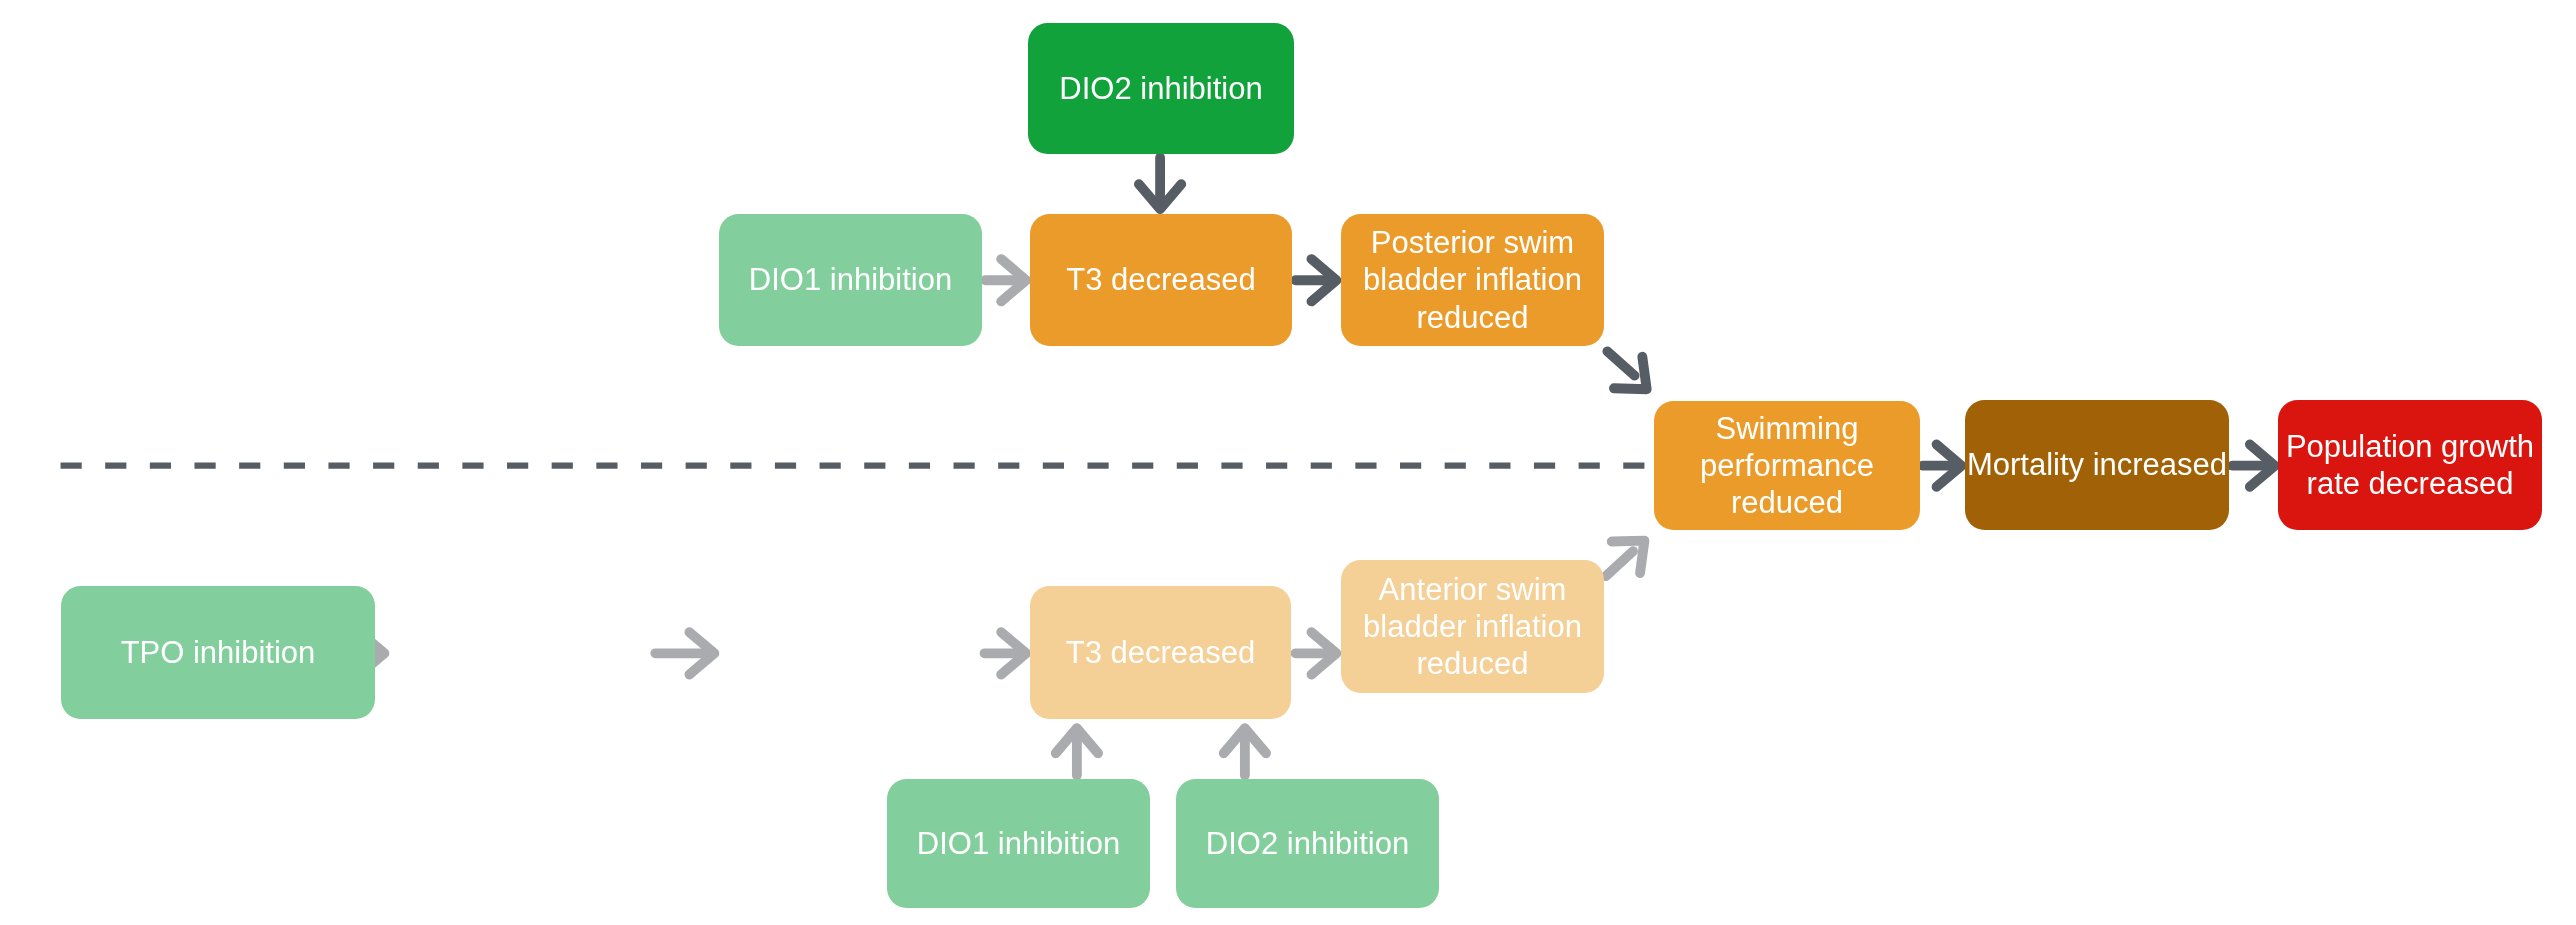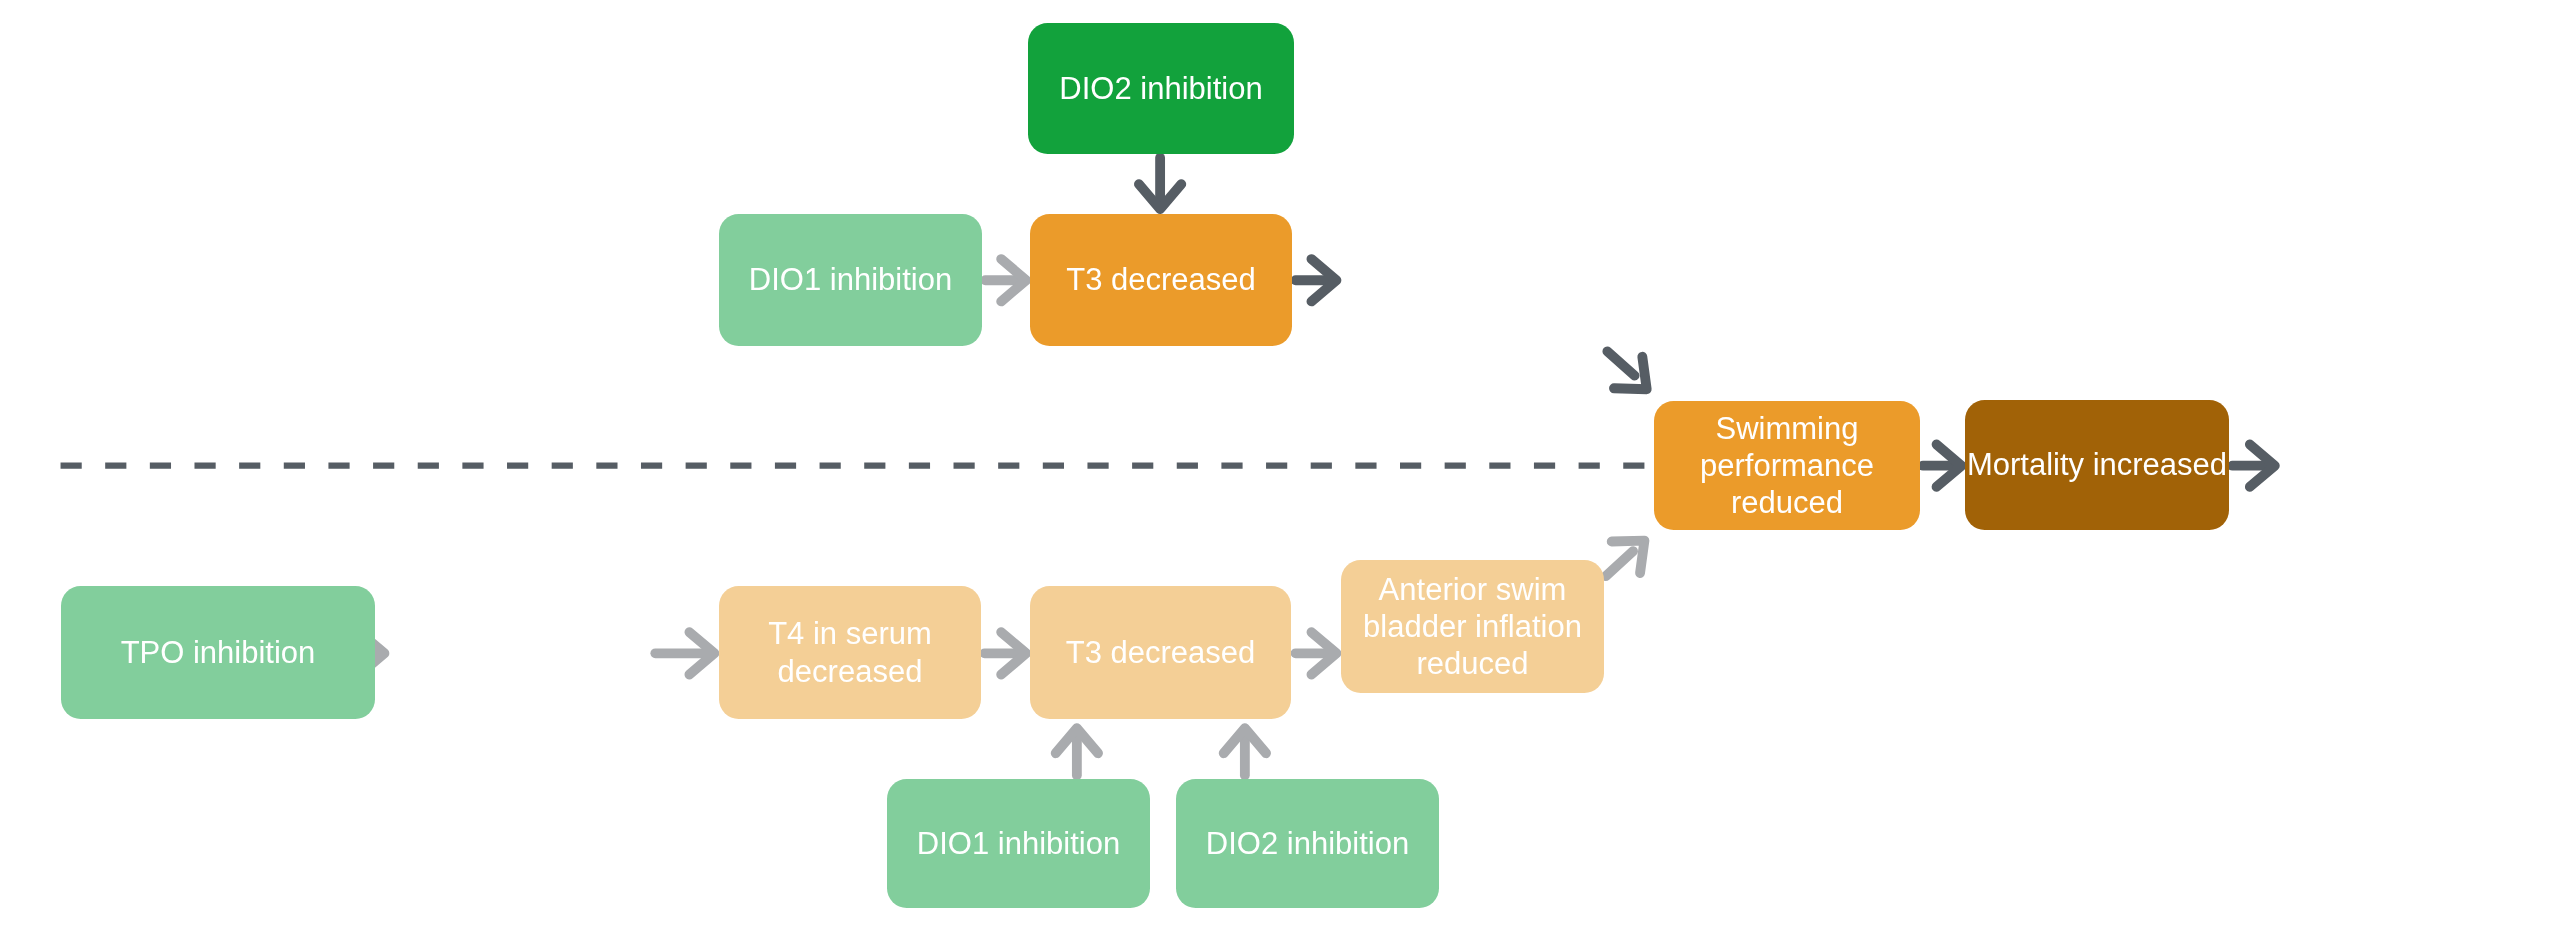--- a/index.html
+++ b/index.html
@@ -109,33 +109,36 @@
 
   <div class="node" style="left: 1028px; top: 23px; width: 266px; height: 131px; background: rgb(18, 162, 60);">
     <span>DIO2 inhibition</span>
   </div>
   <div class="node" style="left: 719px; top: 214px; width: 263px; height: 132px; background: rgb(130, 206, 156);">
     <span>DIO1 inhibition</span>
   </div>
   <div class="node" style="left: 1030px; top: 214px; width: 262px; height: 132px; background: rgb(235, 155, 42);">
     <span>T3 decreased</span>
   </div>
+  <div class="node" style="left: 1341px; top: 214px; width: 263px; height: 132px; background: rgb(235, 155, 42);">
+    <span>Posterior swim bladder inflation reduced</span>
+  </div>
 
   <div class="node" style="left: 1654px; top: 401px; width: 266px; height: 129px; background: rgb(235, 155, 42);">
     <span>Swimming performance reduced</span>
   </div>
   <div class="node" style="left: 1965px; top: 400px; width: 264px; height: 130px; background: #a16207;">
     <span>Mortality increased</span>
   </div>
+  <div class="node" style="left: 2278px; top: 400px; width: 264px; height: 130px; background: rgb(218, 20, 15);">
+    <span>Population growth rate decreased</span>
+  </div>
 
   <div class="node" style="left: 61px; top: 586px; width: 314px; height: 133px; background: rgb(130, 206, 156);">
     <span>TPO inhibition</span>
-  </div>
-  <div class="node" style="left: 719px; top: 586px; width: 262px; height: 133px; background: rgb(244, 207, 150);">
-    <span>T4 in serum decreased</span>
   </div>
   <div class="node" style="left: 1030px; top: 586px; width: 261px; height: 133px; background: rgb(244, 207, 150);">
     <span>T3 decreased</span>
   </div>
   <div class="node" style="left: 1341px; top: 560px; width: 263px; height: 133px; background: rgb(244, 207, 150);">
     <span>Anterior swim bladder inflation reduced</span>
   </div>
   <div class="node" style="left: 887px; top: 779px; width: 263px; height: 129px; background: rgb(130, 206, 156);">
     <span>DIO1 inhibition</span>
   </div>

